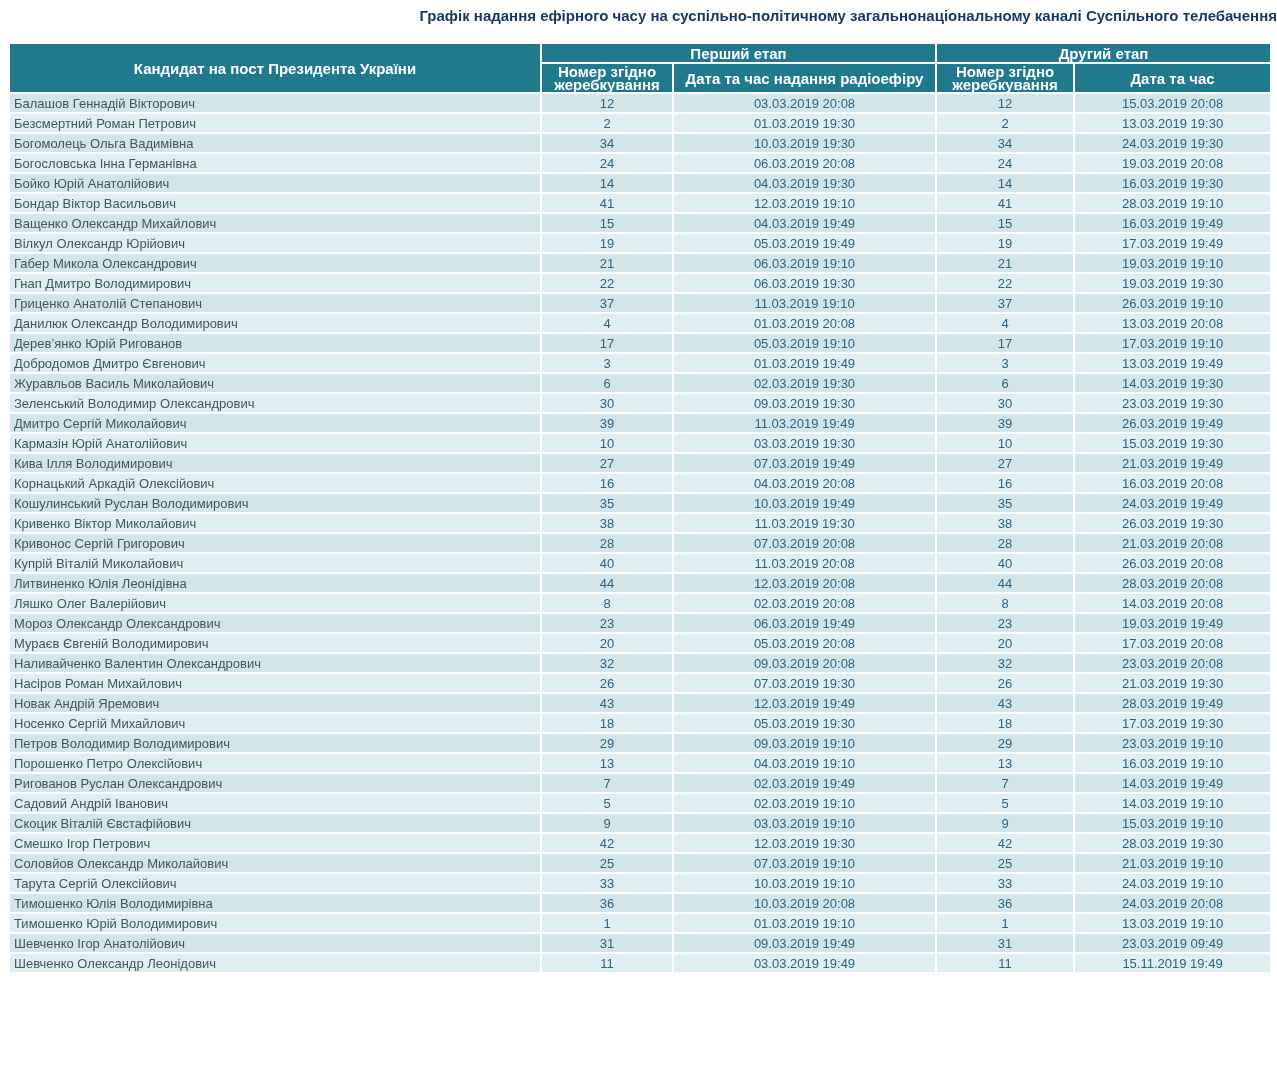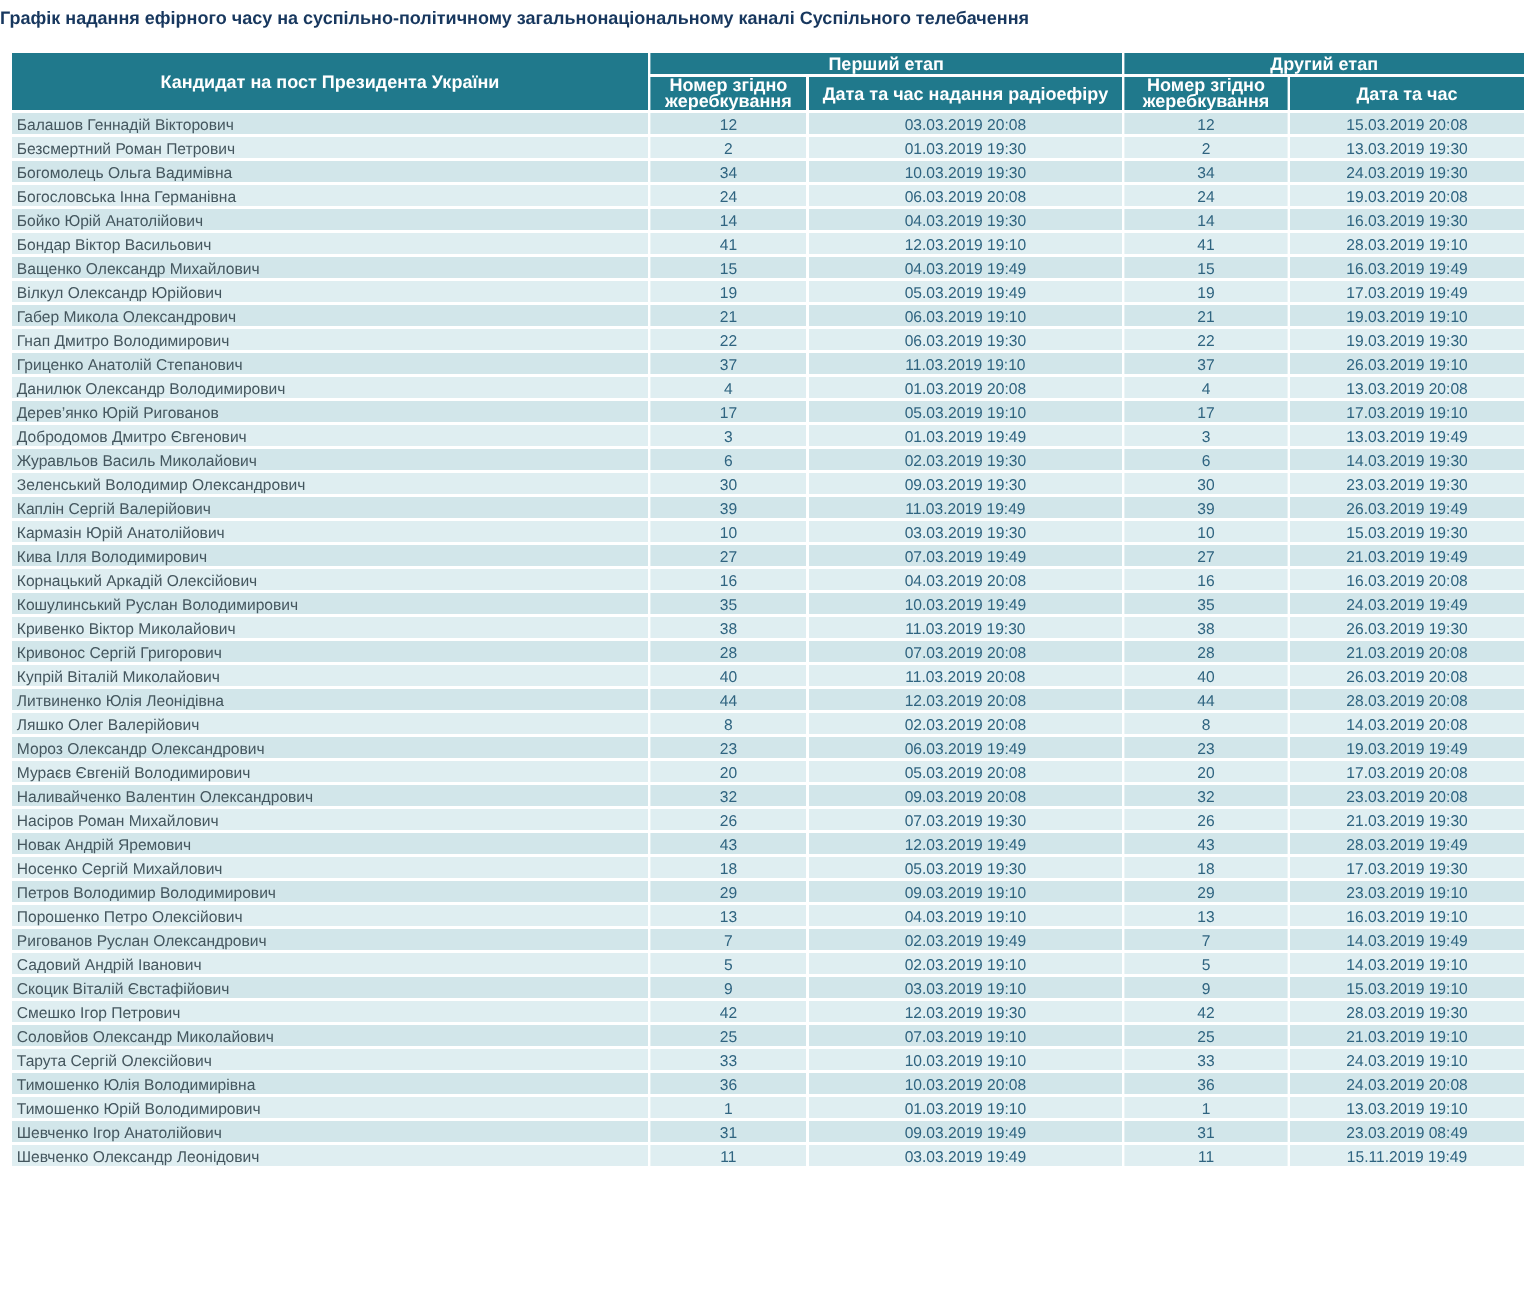--- a/index.html
+++ b/index.html
@@ -18,21 +18,21 @@
     background: var(--page-bg);
     font-family: "Liberation Sans", sans-serif;
   }
   .page {
     width: 1277px;
     height: 1078px;
     overflow: hidden;
   }
   .title-block {
     padding-top: 7px;
-    text-align: left;
+    text-align: right;
   }
   .title-line {
     color: var(--title-color);
     font-size: 15px;
     font-weight: bold;
     line-height: 17px;
   }
   table.schedule {
     border-collapse: collapse;
     table-layout: fixed;
@@ -216,21 +216,21 @@
       <td class="cell-datetime">14.03.2019 19:30</td>
     </tr>
         <tr class="even">
       <td class="cell-candidate">Зеленський Володимир Олександрович</td>
       <td class="cell-number">30</td>
       <td class="cell-datetime">09.03.2019 19:30</td>
       <td class="cell-number">30</td>
       <td class="cell-datetime">23.03.2019 19:30</td>
     </tr>
         <tr class="odd">
-      <td class="cell-candidate">Каплін Сергій Валерійович</td>
+      <td class="cell-candidate">Дмитро Сергій Миколайович</td>
       <td class="cell-number">39</td>
       <td class="cell-datetime">11.03.2019 19:49</td>
       <td class="cell-number">39</td>
       <td class="cell-datetime">26.03.2019 19:49</td>
     </tr>
         <tr class="even">
       <td class="cell-candidate">Кармазін Юрій Анатолійович</td>
       <td class="cell-number">10</td>
       <td class="cell-datetime">03.03.2019 19:30</td>
       <td class="cell-number">10</td>
@@ -402,21 +402,21 @@
       <td class="cell-number">1</td>
       <td class="cell-datetime">01.03.2019 19:10</td>
       <td class="cell-number">1</td>
       <td class="cell-datetime">13.03.2019 19:10</td>
     </tr>
         <tr class="odd">
       <td class="cell-candidate">Шевченко Ігор Анатолійович</td>
       <td class="cell-number">31</td>
       <td class="cell-datetime">09.03.2019 19:49</td>
       <td class="cell-number">31</td>
-      <td class="cell-datetime">23.03.2019 08:49</td>
+      <td class="cell-datetime">23.03.2019 09:49</td>
     </tr>
         <tr class="even">
       <td class="cell-candidate">Шевченко Олександр Леонідович</td>
       <td class="cell-number">11</td>
       <td class="cell-datetime">03.03.2019 19:49</td>
       <td class="cell-number">11</td>
       <td class="cell-datetime">15.11.2019 19:49</td>
     </tr>
       </tbody>
   </table>

